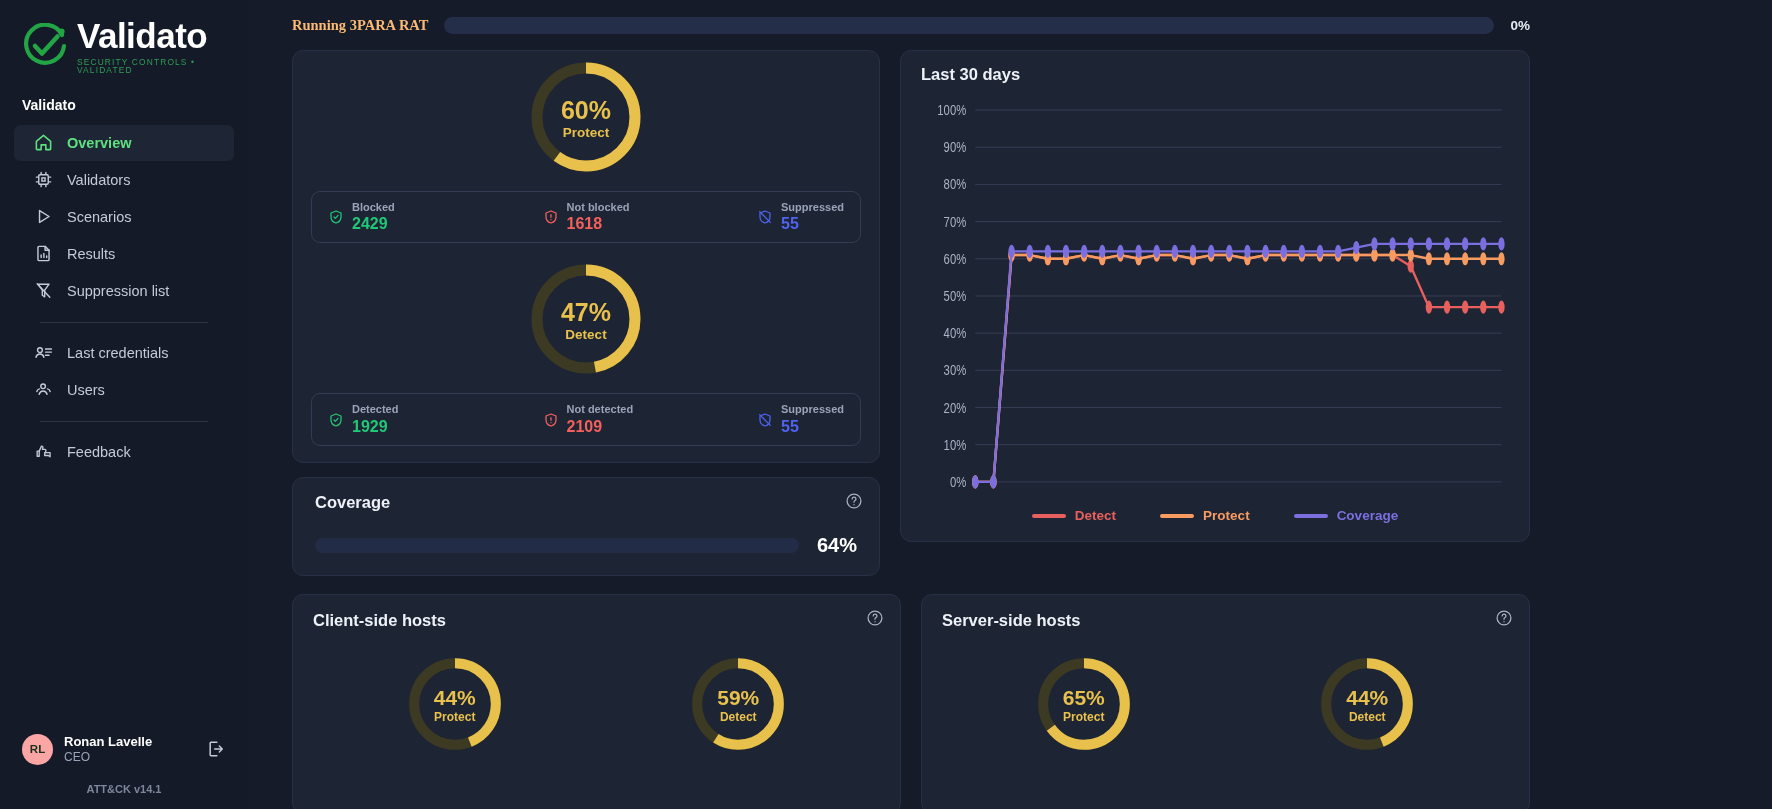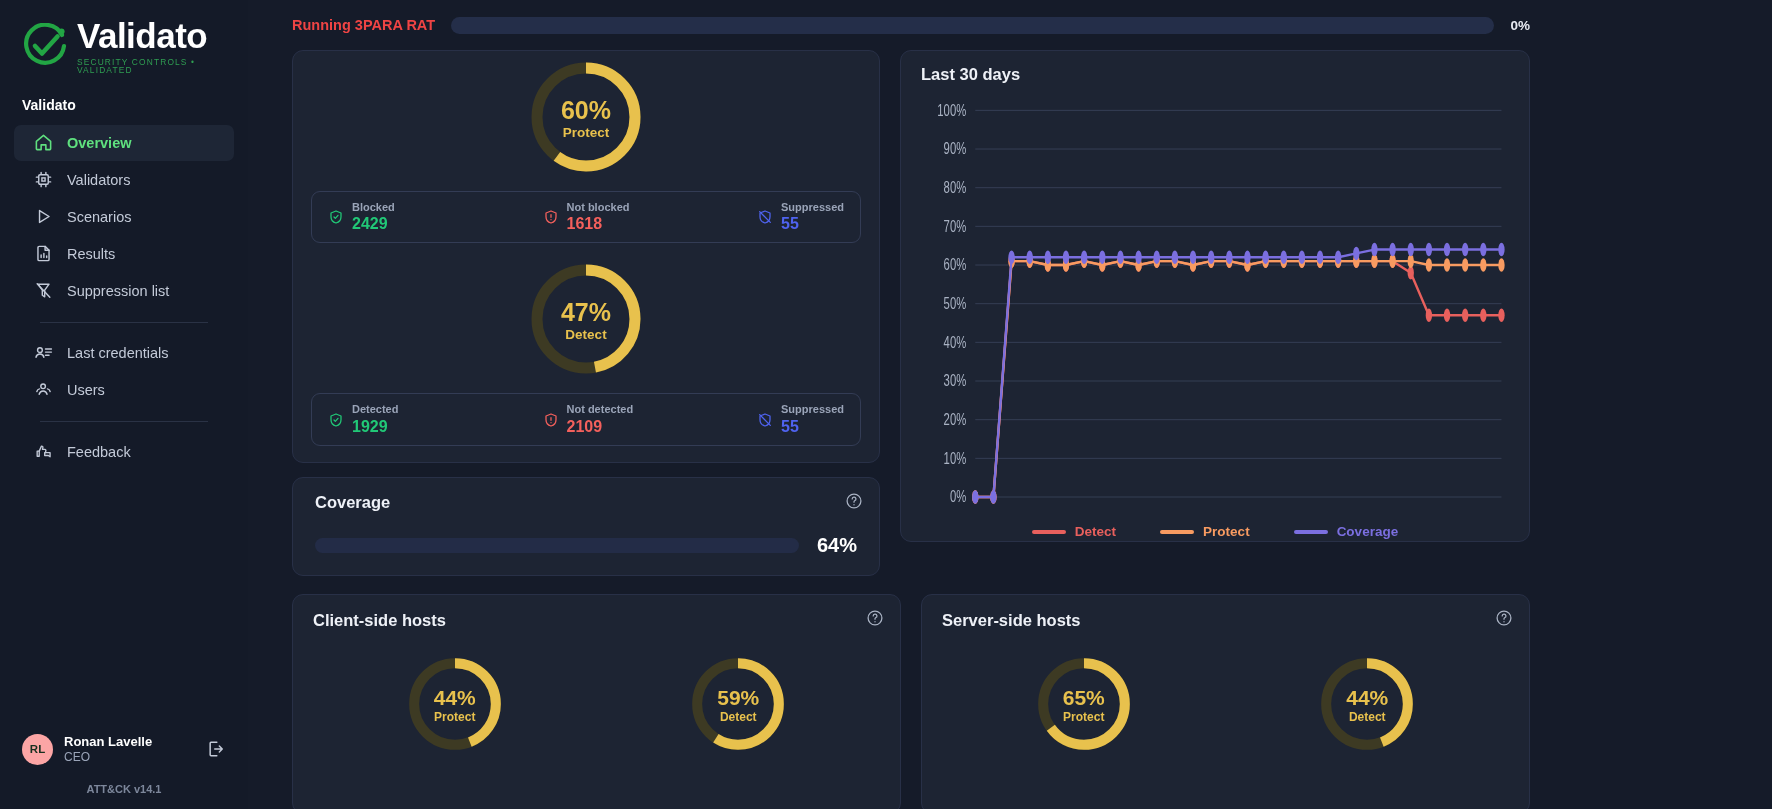--- a/index.html
+++ b/index.html
@@ -51,21 +51,21 @@
   .profile-role { font-size: 12px; color: #9aa4b8; }
   .logout { width: 20px; height: 20px; flex: none; cursor: pointer; }
   .attck { text-align: center; font-size: 11px; color: #7d879b; margin-top: 18px; font-weight: 600; }
 
   
   .main { flex: 1; height: 809px; display: flex; flex-direction: column; background: #151b29; overflow: hidden; }
   .topbar {
     height: 50px; min-height: 50px; display: flex; align-items: center;
     gap: 16px; padding: 0 22px 0 44px; background: #151b29;
   }
-  .run-label { font-size: 14.5px; font-weight: 700; color: #ef4444; white-space: nowrap; }
+  .run-label { font-size: 14.5px; font-weight: 700; color: #fdba74; white-space: nowrap; font-family: Liberation Serif, serif; }
   .run-track {
     flex: 1; height: 17px; border-radius: 9px; background: #242e49;
   }
   .run-track .fill { height: 100%; border-radius: 9px; background: #7b6fe0; width: 0%; }
   .run-pct { font-size: 13.5px; font-weight: 700; color: #e8ebf2; }
 
   .content { flex: 1; padding: 0 22px 0 44px; overflow: hidden; }
   .row { display: flex; gap: 20px; }
 
   .card { background: #1d2433; border: 1px solid #283047; border-radius: 11px; position: relative; }
@@ -100,21 +100,21 @@
   .v-blue { color: #4f63f0; }
 
   .coverage-card { padding: 15px 22px 18px 22px; }
   .cov-bar-row { display: flex; align-items: center; gap: 18px; margin-top: 22px; }
   .cov-track { flex: 1; height: 15px; border-radius: 8px; background: #232c47; overflow: hidden; }
   .cov-fill { height: 100%; border-radius: 8px; background: #9b87e8; }
   .cov-pct { font-size: 20px; font-weight: 700; color: #ffffff; }
 
   
   .col-right { flex: 1; }
-  .chart-card { padding: 14px 20px 2px 20px; height: 492px; display: flex; flex-direction: column; }
+  .chart-card { padding: 14px 20px 18px 20px; height: 492px; display: flex; flex-direction: column; }
   .chart-area { flex: 1; position: relative; margin-top: 18px; }
   .legend { display: flex; justify-content: center; gap: 44px; margin-top: 4px; }
   .legend-item { display: flex; align-items: center; gap: 9px; cursor: pointer; }
   .legend-line { width: 34px; height: 4px; border-radius: 2px; }
   .legend-text { font-size: 13.5px; font-weight: 700; }
 
   
   .hosts-row { display: flex; gap: 20px; margin-top: 18px; }
   .host-card { flex: 1; padding: 16px 20px 10px 20px; height: 220px; }
   .host-donuts { display: flex; justify-content: space-around; align-items: center; margin-top: 24px; }

